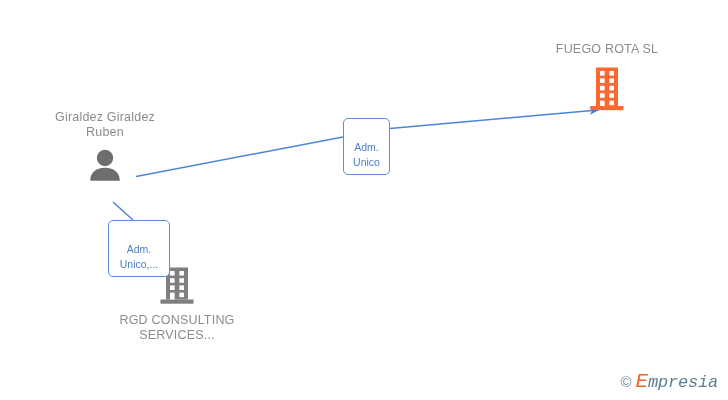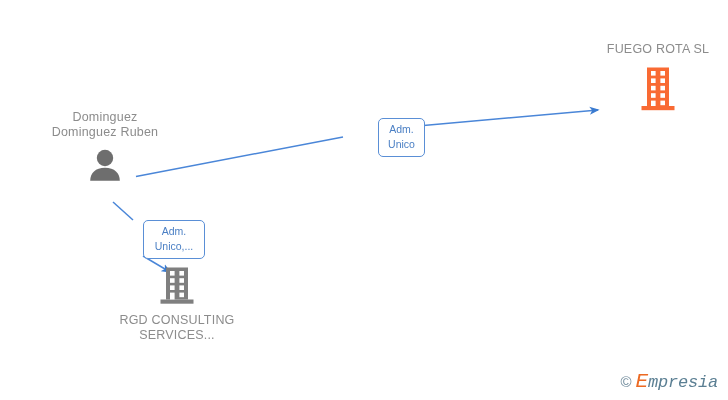--- a/index.html
+++ b/index.html
@@ -36,21 +36,21 @@
     color: #8c8c8c;
     white-space: pre-line;
     letter-spacing: .2px;
   }
   .node-label.company-name {
     color: #8c8c8c;
   }
 
   
   #node-fuego {
-    left: 593px;
+    left: 542px;
     top: 42px;
     width: 130px;
   }
   #node-fuego .node-label {
     margin-bottom: 10px;
   }
   #node-rgd {
     left: 112px;
     top: 267px;
     width: 130px;
@@ -75,24 +75,23 @@
   
   .edge-label {
     position: absolute;
     border: 1.4px solid #5a8fd6;
     border-radius: 5px;
     background: #ffffff;
     color: #4a7fc4;
     font-size: 10.5px;
     line-height: 15px;
     text-align: center;
-    padding: 3px 6px 4px 6px;
+    padding: 21px 6px 4px 6px;
     box-sizing: border-box;
     white-space: pre-line;
-    margin-left: 35px;
   }
   #label-adm-unico-fuego {
     left: 343px;
     top: 118px;
     width: 47px;
   }
   #label-adm-unico-rgd {
     left: 108px;
     top: 220px;
     width: 62px;
@@ -167,21 +166,21 @@
         <rect x="11" y="26.2" width="4.6" height="4.6" fill="#ffffff"></rect>
         <rect x="20.4" y="26.2" width="4.6" height="4.6" fill="#ffffff"></rect>
 
         <rect x="11" y="33.6" width="4.6" height="5.4" fill="#ffffff"></rect>
         <rect x="20.4" y="33.6" width="4.6" height="4.6" fill="#ffffff"></rect>
       </svg>
     </span>
   </div>
 
   <div class="node" id="node-person">
-    <div class="node-label">Dominguez Dominguez Ruben</div>
+    <div class="node-label">Giraldez Giraldez Ruben</div>
     <span class="icon-wrap">
       <svg width="36" height="32" viewBox="0 0 36 32" aria-hidden="true">
         <circle cx="18" cy="9" r="8.2" fill="#6e6e6e"></circle>
         <path d="M 18 18.8 C 8.4 18.8 3.2 24.2 3.2 31.8 L 32.8 31.8 C 32.8 24.2 27.6 18.8 18 18.8 Z" fill="#6e6e6e"></path>
       </svg>
     </span>
   </div>
 
   <div class="node" id="node-rgd">
     <span class="icon-wrap">

